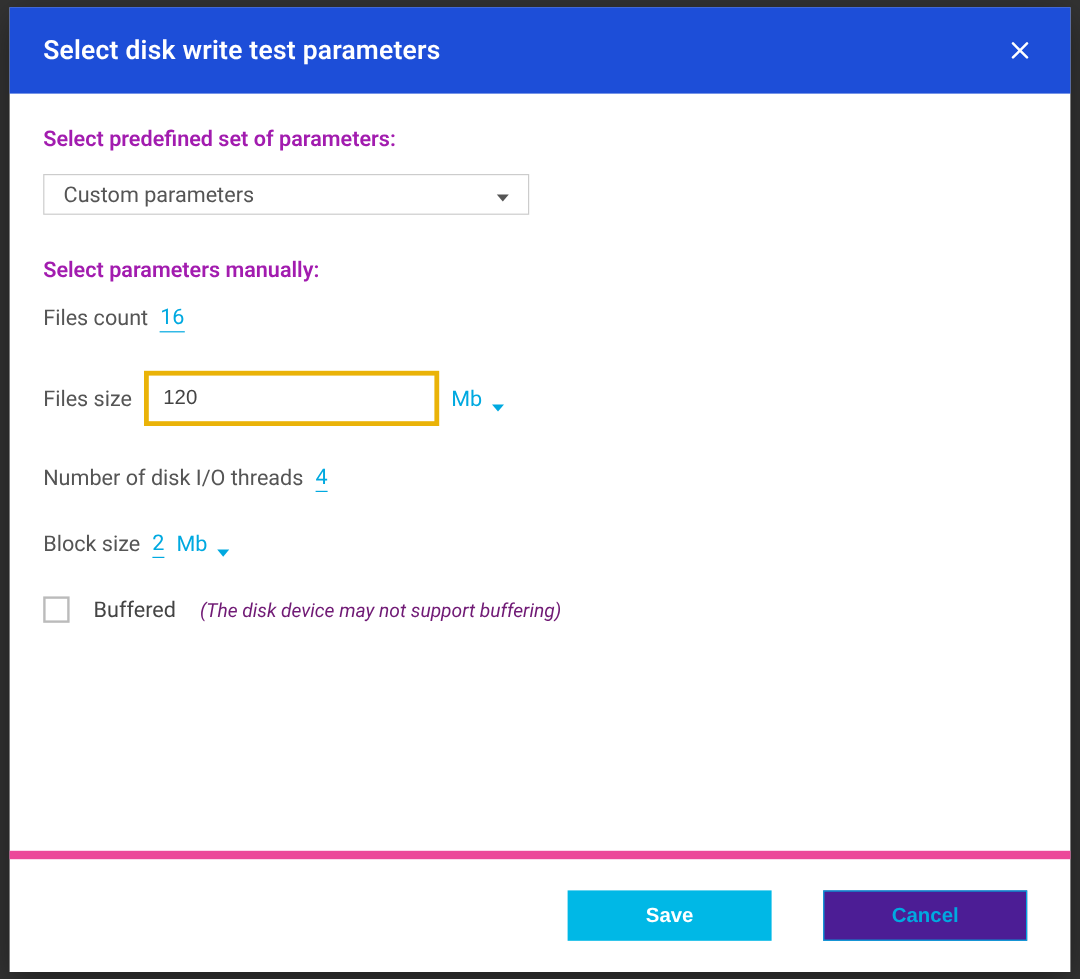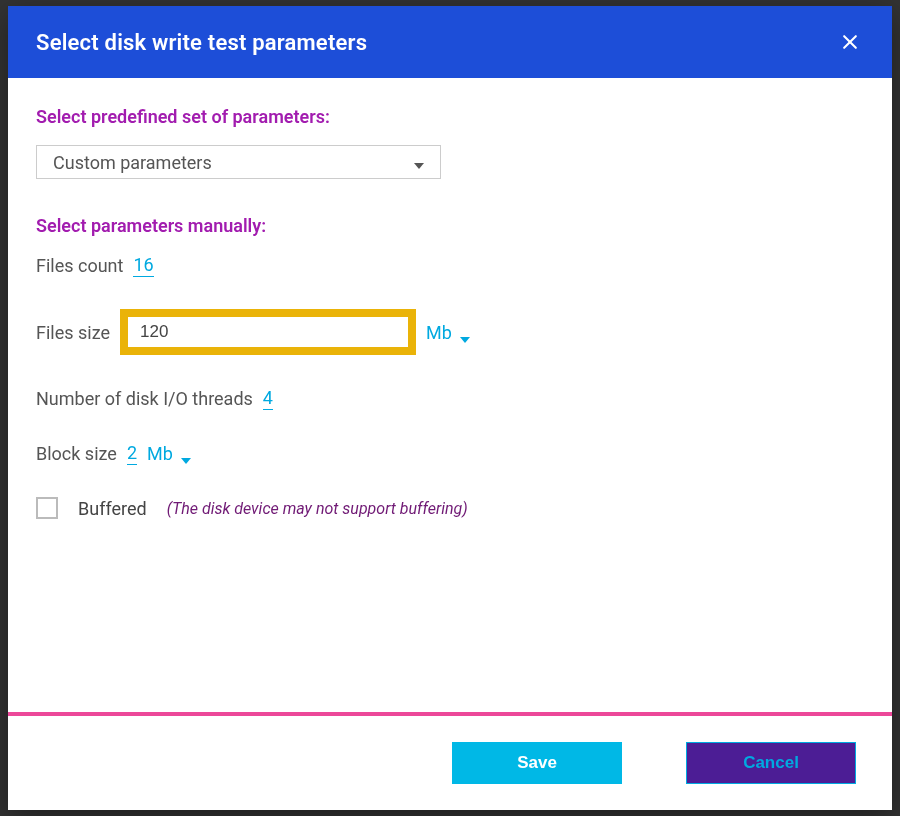--- a/index.html
+++ b/index.html
@@ -9,28 +9,28 @@
   .modal-header { background: #1d4ed8; color: #fff; padding: 22px 28px; display: flex; align-items: center; justify-content: space-between; }
   .modal-header h1 { font-size: 22px; font-weight: 600; letter-spacing: 0.2px; }
   .close-btn { background: none; border: none; color: #fff; cursor: pointer; padding: 4px; }
   .close-btn svg { width: 20px; height: 20px; display: block; }
   .modal-body { padding: 28px 28px 20px; flex: 1; color: #444; }
   .section-label { font-size: 18px; font-weight: 600; color: #a21caf; margin-bottom: 18px; }
   .dropdown { width: 405px; height: 34px; border: 1px solid #ccc; background: #fff; display: flex; align-items: center; justify-content: space-between; padding: 0 16px; font-size: 18px; color: #555; cursor: pointer; margin-bottom: 36px; }
   .dropdown .caret { color: #666; }
   .row { display: flex; align-items: center; gap: 10px; margin-bottom: 32px; font-size: 18px; color: #555; }
   .link-val { color: #00a9e0; border-bottom: 1px solid #00a9e0; padding-bottom: 1px; cursor: pointer; }
-  .text-input { width: 296px; height: 46px; border: 8px solid #eab308; padding: 0 12px; font-size: 17px; color: #444; outline: none; }
+  .text-input { width: 246px; height: 46px; border: 4px solid #eab308; padding: 0 12px; font-size: 17px; color: #444; outline: none; }
   .unit-dd { color: #00a9e0; font-size: 18px; display: inline-flex; align-items: flex-end; gap: 8px; cursor: pointer; }
   .tri-down { width: 0; height: 0; border-left: 5px solid transparent; border-right: 5px solid transparent; border-top: 6px solid #00a9e0; display: inline-block; }
   .tri-down.grey { border-top-color: #555; }
   .checkbox-row { display: flex; align-items: center; gap: 20px; margin-top: 8px; font-size: 18px; }
   .cb { width: 22px; height: 22px; border: 2px solid #bbb; background: #fff; cursor: pointer; }
   .hint { font-style: italic; color: #701a75; font-size: 16px; }
-  .footer { border-top: 4px solid #ec4899; padding: 26px 36px 26px; display: flex; justify-content: flex-end; gap: 41px; }
+  .footer { border-top: 7px solid #ec4899; padding: 26px 36px 26px; display: flex; justify-content: flex-end; gap: 20px; }
   .btn { width: 170px; height: 42px; font-size: 17px; font-weight: 600; cursor: pointer; border: none; }
   .btn-primary { background: #00b8e6; color: #fff; }
   .btn-secondary { background: #4c1d95; color: #00a9e0; border: 1px solid #00a9e0; margin-left: 23px; }
 </style>
 </head>
 <body>
 
 <div class="backdrop"></div>
 
 <div class="modal">

